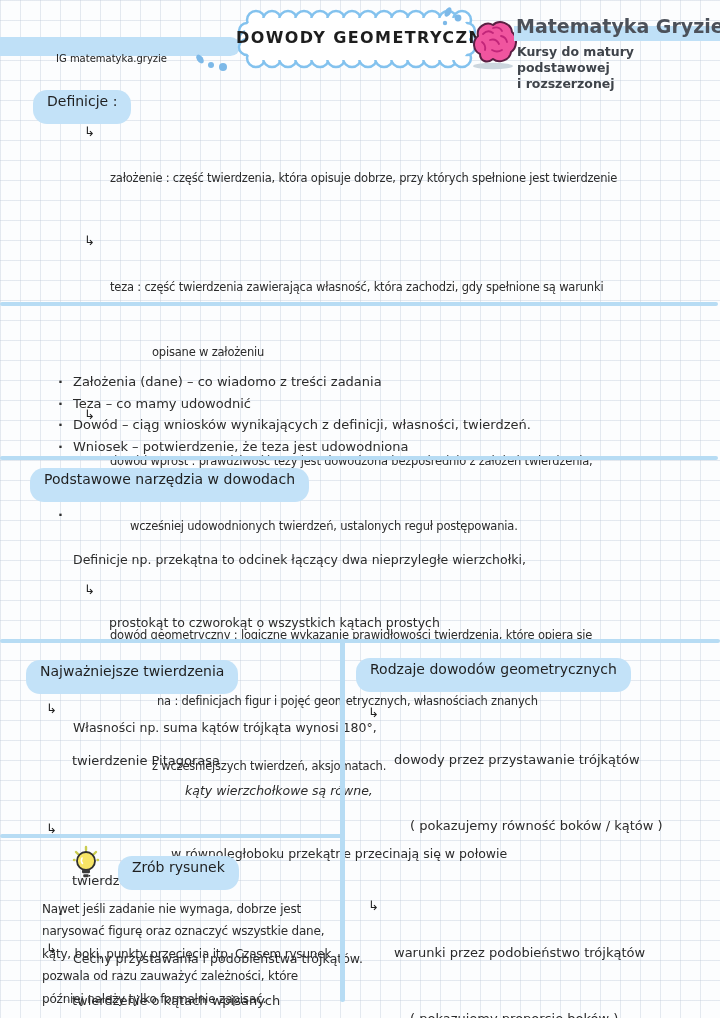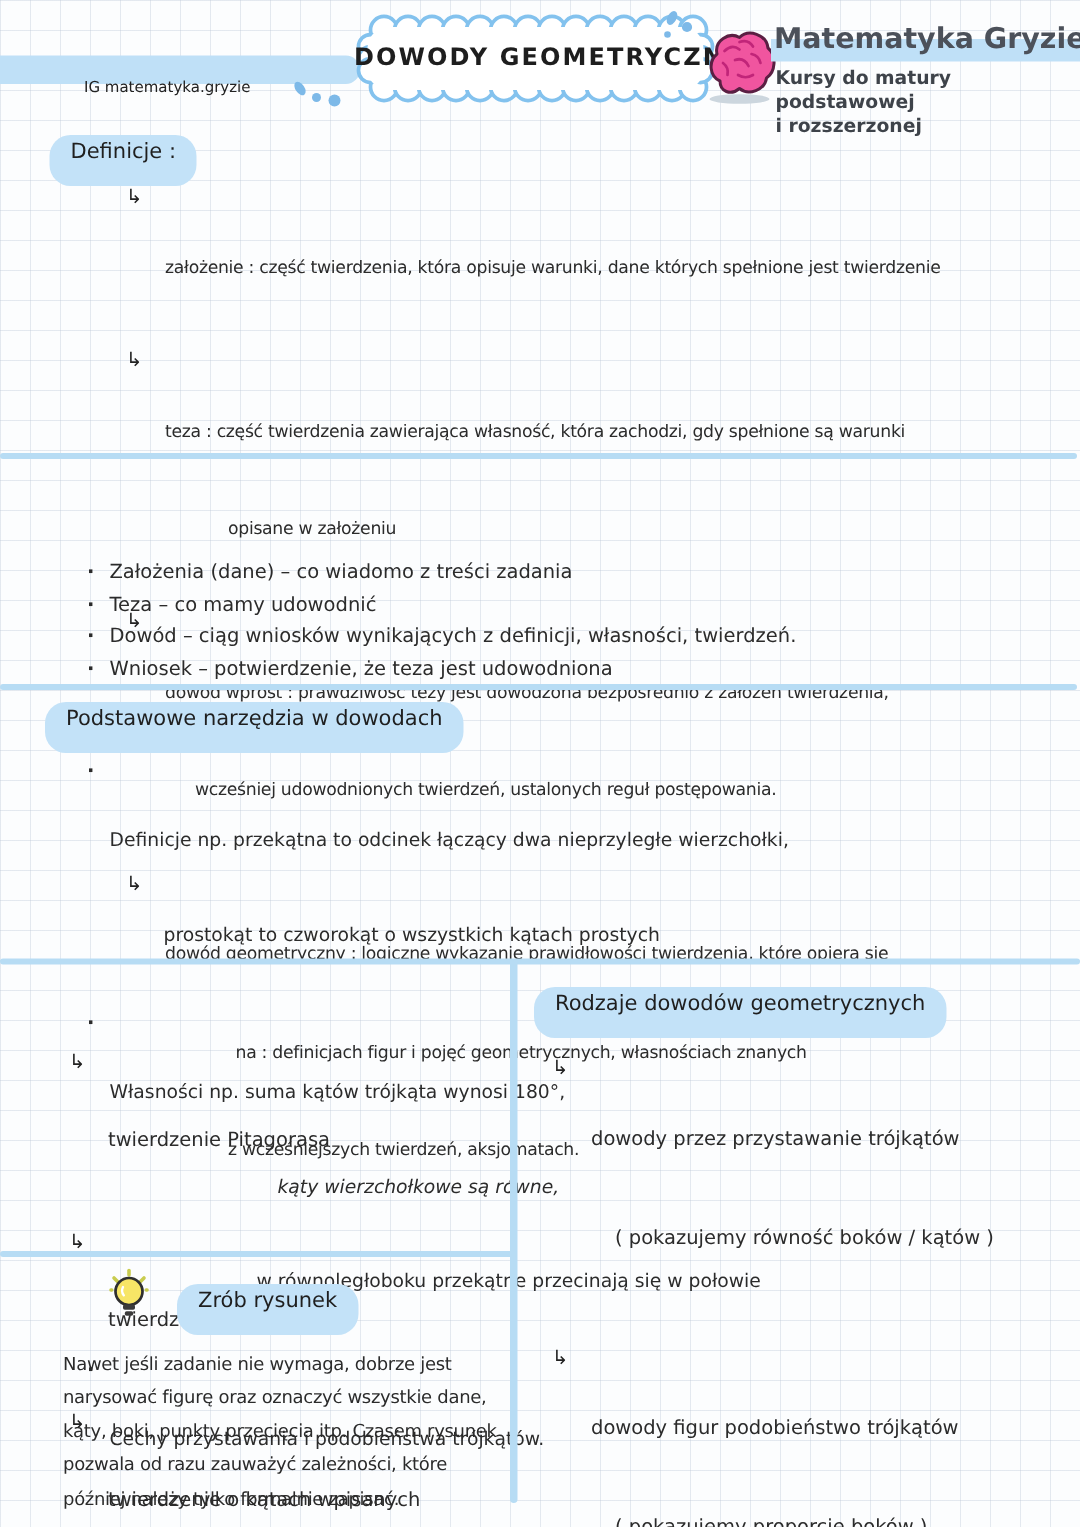--- a/index.html
+++ b/index.html
@@ -130,21 +130,21 @@
   <div class="abs brand-sub">Kursy do matury podstawowej
 i rozszerzonej</div>
   <div class="abs ig">IG matematyka.gryzie</div>
 
   <div class="abs pill" style="left:33px;top:90px;">Definicje :</div>
 
   <div class="abs deflist">
     <div class="flexrow">
       <span class="arw">↳</span>
       <div class="lines">
-        <span class="ind">założenie : część twierdzenia, która opisuje warunki, dane których spełnione jest twierdzenie</span>
+        <span class="ind">założenie : część twierdzenia, która opisuje dobrze, przy których spełnione jest twierdzenie</span>
       </div>
     </div>
     <div class="flexrow">
       <span class="arw">↳</span>
       <div class="lines">
         <span class="ind">teza : część twierdzenia zawierająca własność, która zachodzi, gdy spełnione są warunki</span>
         <span class="ind" style="margin-left:42px;">opisane w założeniu</span>
       </div>
     </div>
     <div class="flexrow">
@@ -210,20 +210,21 @@
       <span class="dot">·</span>
       <div class="lines">
         <span class="ind">Cechy przystawania i podobieństwa trójkątów.</span>
       </div>
     </div>
   </div>
 
   <div class="abs hdiv" style="left:0;top:639px;width:720px;"></div>
   <div class="abs vdiv" style="left:340px;top:640px;height:362px;"></div>
 
+  <div class="abs pill" style="left:26px;top:660px;">Najważniejsze twierdzenia</div>
 
   <div class="abs thmlist">
     <div class="flexrow">
       <span class="arw">↳</span>
       <div class="lines">
         <span class="ind">twierdzenie Pitagorasa</span>
       </div>
     </div>
     <div class="flexrow">
       <span class="arw">↳</span>
@@ -248,21 +249,21 @@
     <div class="flexrow prf-item">
       <span class="arw">↳</span>
       <div class="lines">
         <span class="ind">dowody przez przystawanie trójkątów</span>
         <span class="ind" style="margin-left:16px;">( pokazujemy równość boków / kątów )</span>
       </div>
     </div>
     <div class="flexrow prf-item">
       <span class="arw">↳</span>
       <div class="lines">
-        <span class="ind">dowody figur podobieństwo trójkątów</span>
+        <span class="ind">warunki przez podobieństwo trójkątów</span>
         <span class="ind" style="margin-left:16px;">( pokazujemy proporcje boków )</span>
       </div>
     </div>
 
   </div>
 
   <div class="abs hdiv" style="left:0;top:834px;width:344px;"></div>
 
   <svg class="abs" style="left:68px;top:844px;width:36px;height:40px;" viewBox="0 0 36 40">
     <g stroke="#c9cc4f" stroke-width="2.4" stroke-linecap="round">

